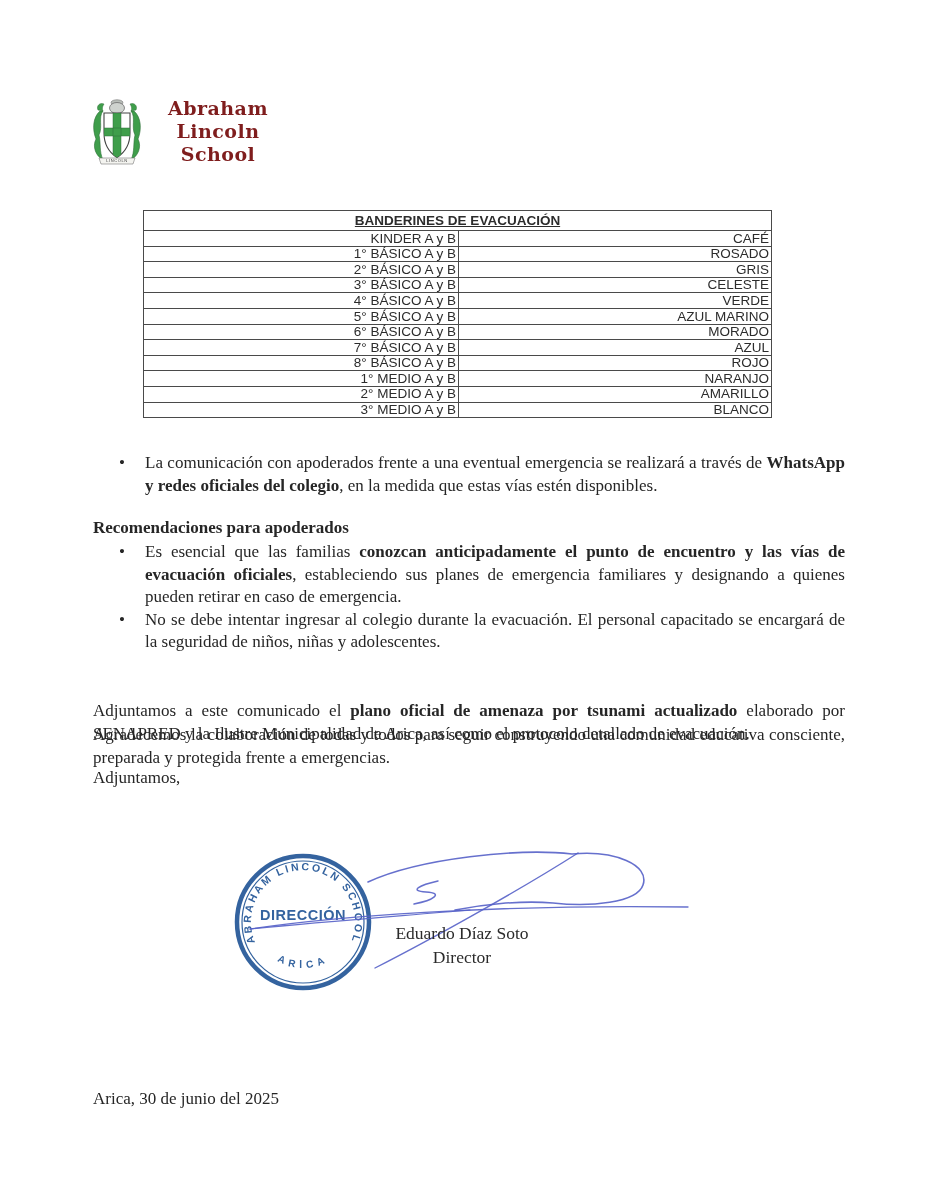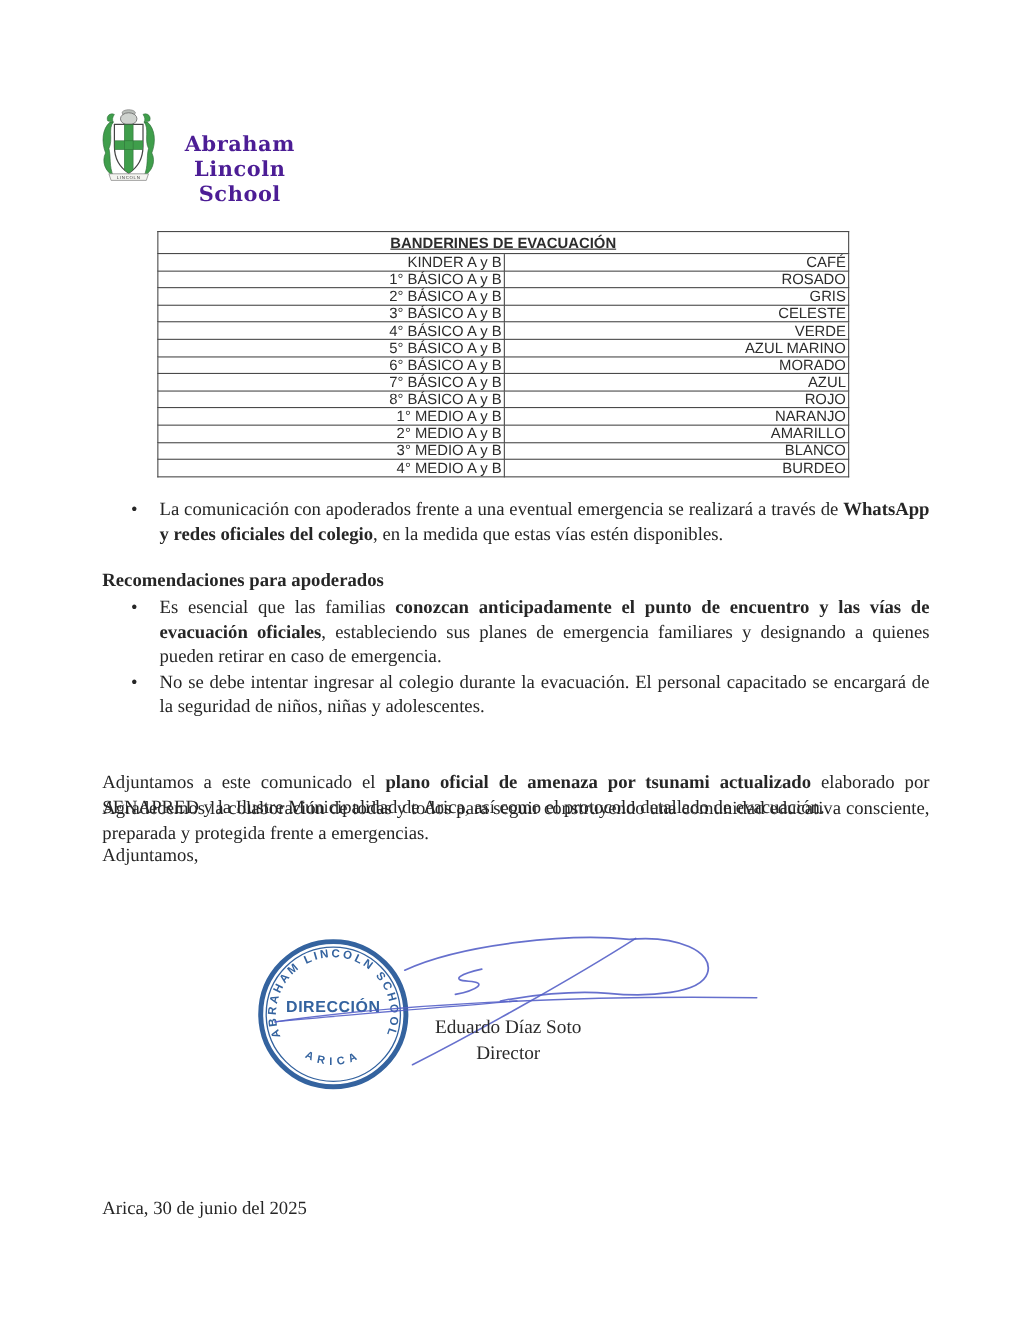--- a/index.html
+++ b/index.html
@@ -1,22 +1,22 @@
 <!DOCTYPE html>
 <html><head>
 <meta charset="utf-8">
 <style>
   html,body{margin:0;padding:0;background:#ffffff;}
   .page{position:relative;width:927px;height:1200px;background:#ffffff;
         font-family:"Liberation Serif",serif;color:#262626;overflow:hidden;}
 
   
   .crest-svg{position:absolute;left:90px;top:98px;width:54px;height:68px;}
-  .school-name{position:absolute;left:143px;top:120px;width:150px;text-align:center;
-               font-family:"DejaVu Serif",serif;font-weight:700;color:#4c1d95;
+  .school-name{position:absolute;left:143px;top:97px;width:150px;text-align:center;
+               font-family:"DejaVu Serif",serif;font-weight:700;color:#7f1d1d;
                font-size:19px;line-height:23px;letter-spacing:.5px;}
 
   
   .flag-table{position:absolute;left:143px;top:210px;width:629px;border-collapse:collapse;
               font-family:"Liberation Sans",sans-serif;font-size:13.5px;color:#2c2c2c;}
   .flag-table th,.flag-table td{border:1.4px solid #4a4a4a;line-height:1;vertical-align:middle;}
   .flag-table th{height:17px;font-weight:bold;text-align:center;padding:1px 0;}
   .flag-table td{height:14.6px;padding:0 2px 0 4px;text-align:right;}
   .flag-table td.c1{width:308px;}
   .flag-table td.c2{padding-left:2px;}
@@ -140,24 +140,20 @@
           <td class="c1">1° MEDIO A y B</td>
           <td class="c2">NARANJO</td>
         </tr>
       <tr>
           <td class="c1">2° MEDIO A y B</td>
           <td class="c2">AMARILLO</td>
         </tr>
       <tr>
           <td class="c1">3° MEDIO A y B</td>
           <td class="c2">BLANCO</td>
-        </tr>
-      <tr>
-          <td class="c1">4° MEDIO A y B</td>
-          <td class="c2">BURDEO</td>
         </tr>
     </tbody>
   </table>
 
   <div class="para" style="top:452px;">
     <div class="bullet-item"><span>La comunicación con apoderados frente a una eventual emergencia se realizará a través de </span><b>WhatsApp y redes oficiales del colegio</b><span>, en la medida que estas vías estén disponibles.</span></div>
   </div>
 
   <div class="rec-heading">Recomendaciones para apoderados</div>
   <div class="para" style="top:541px;">

